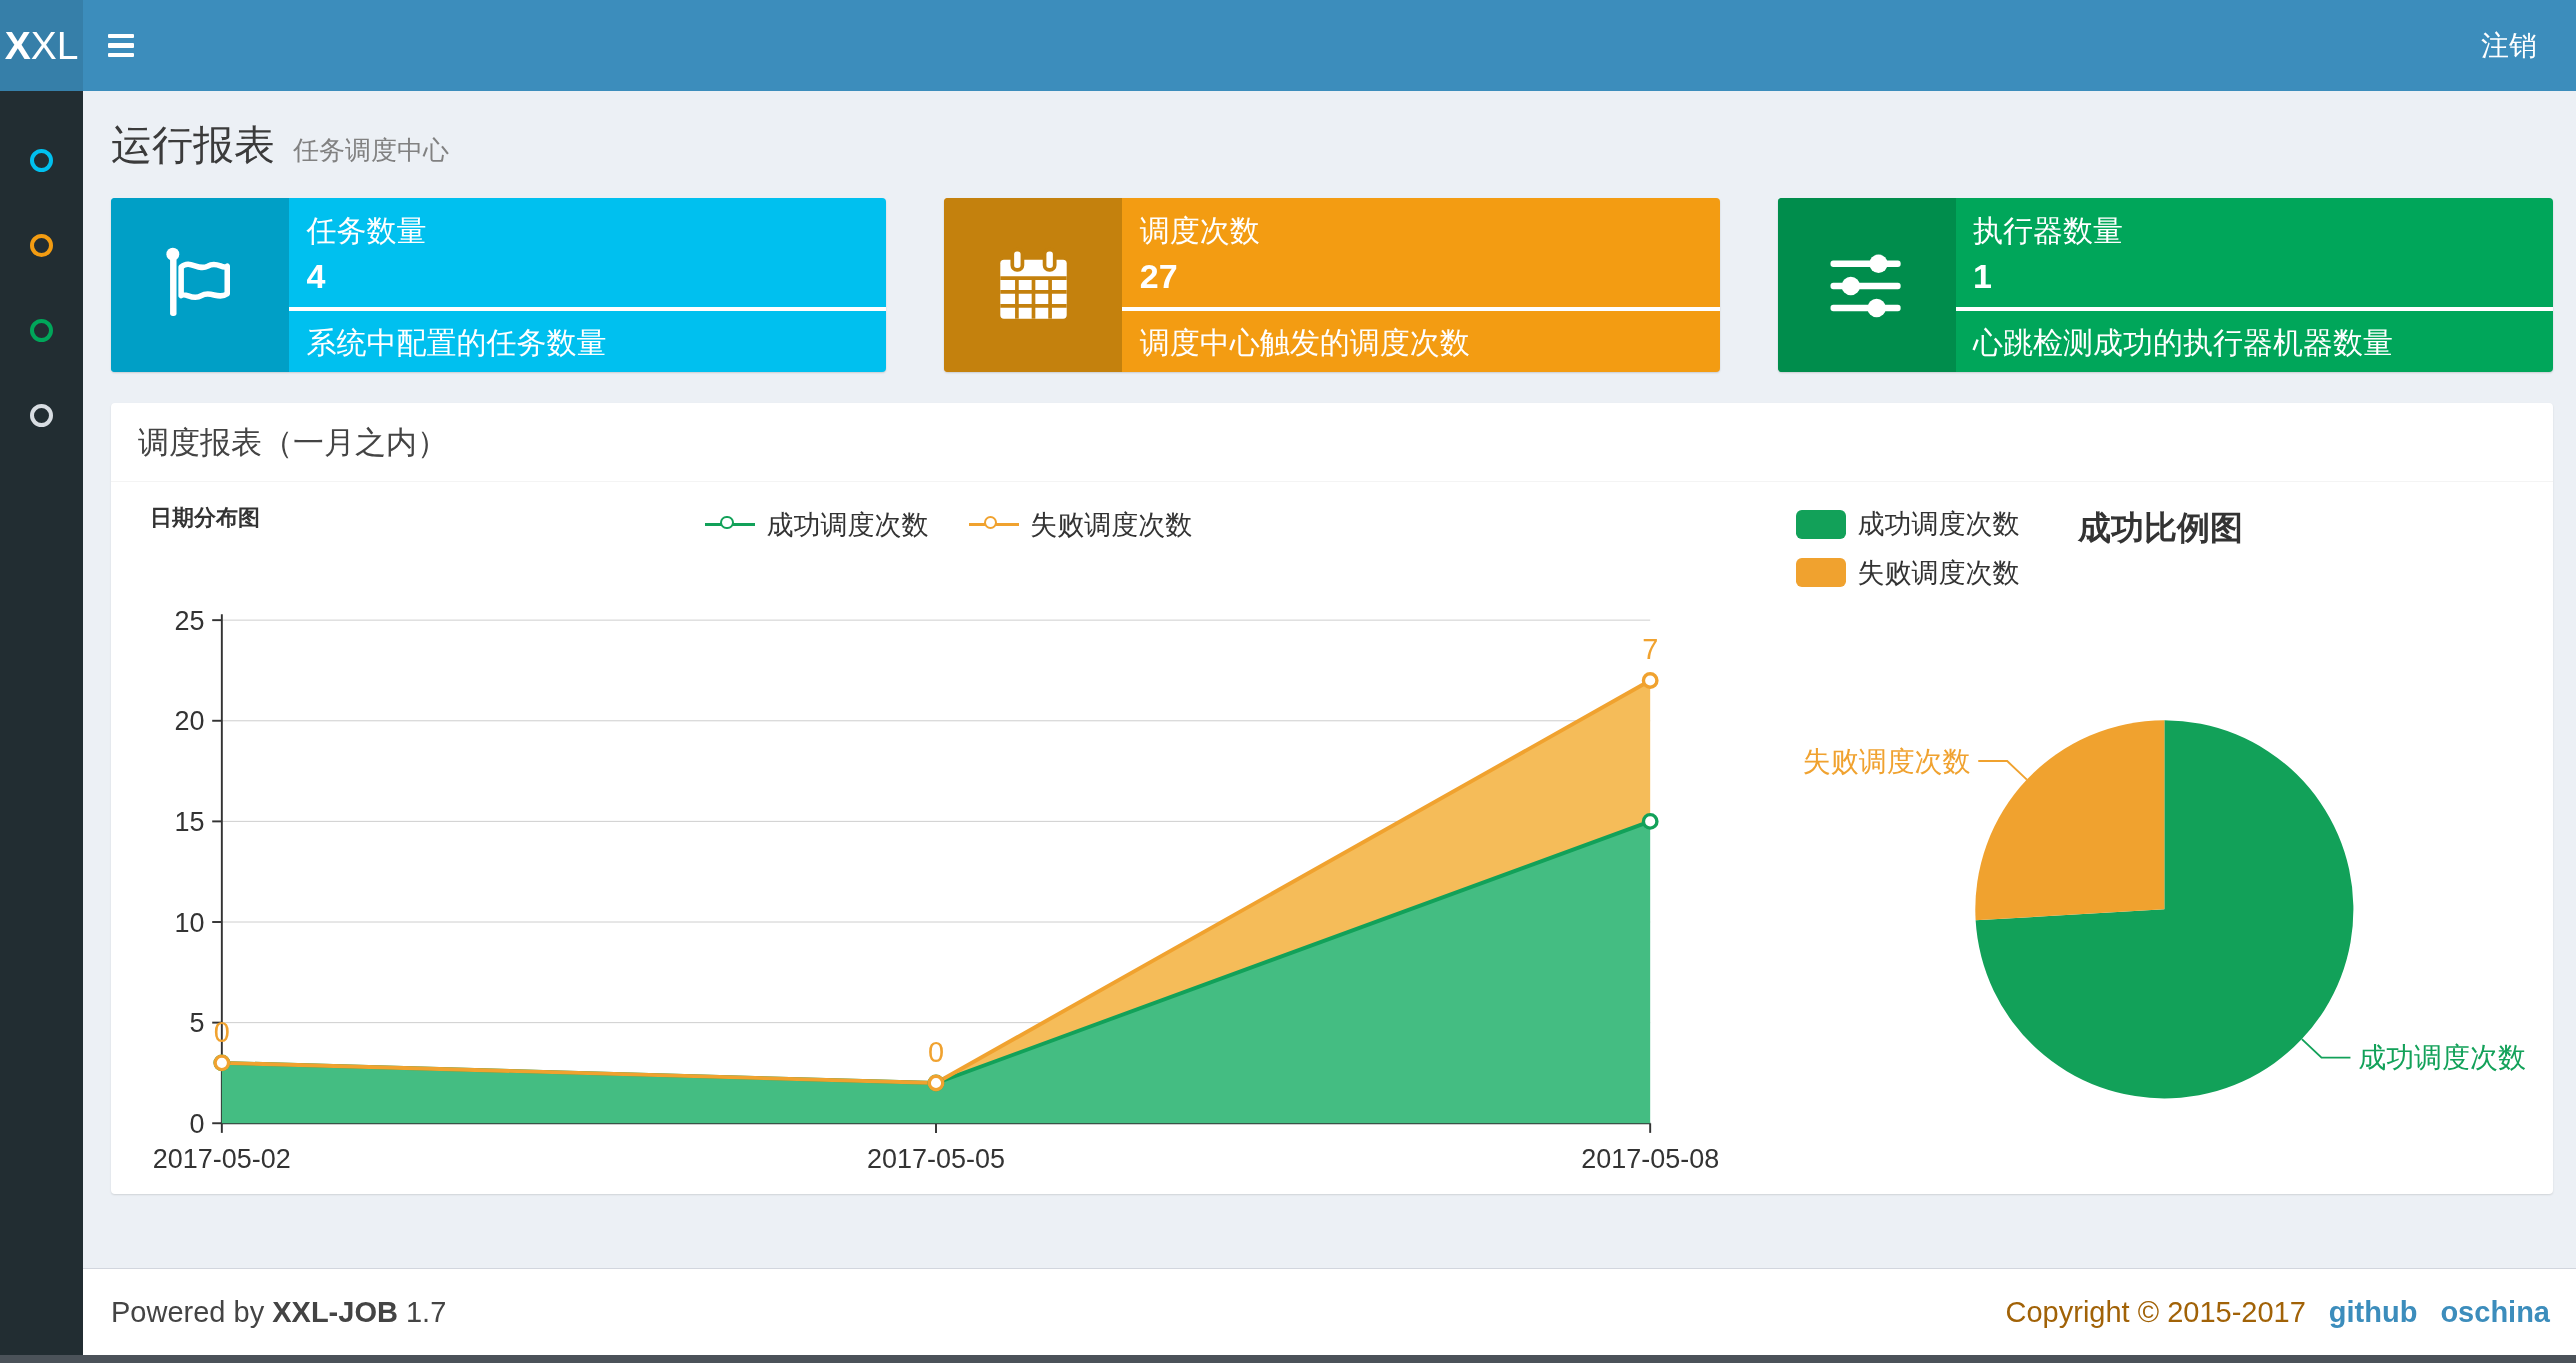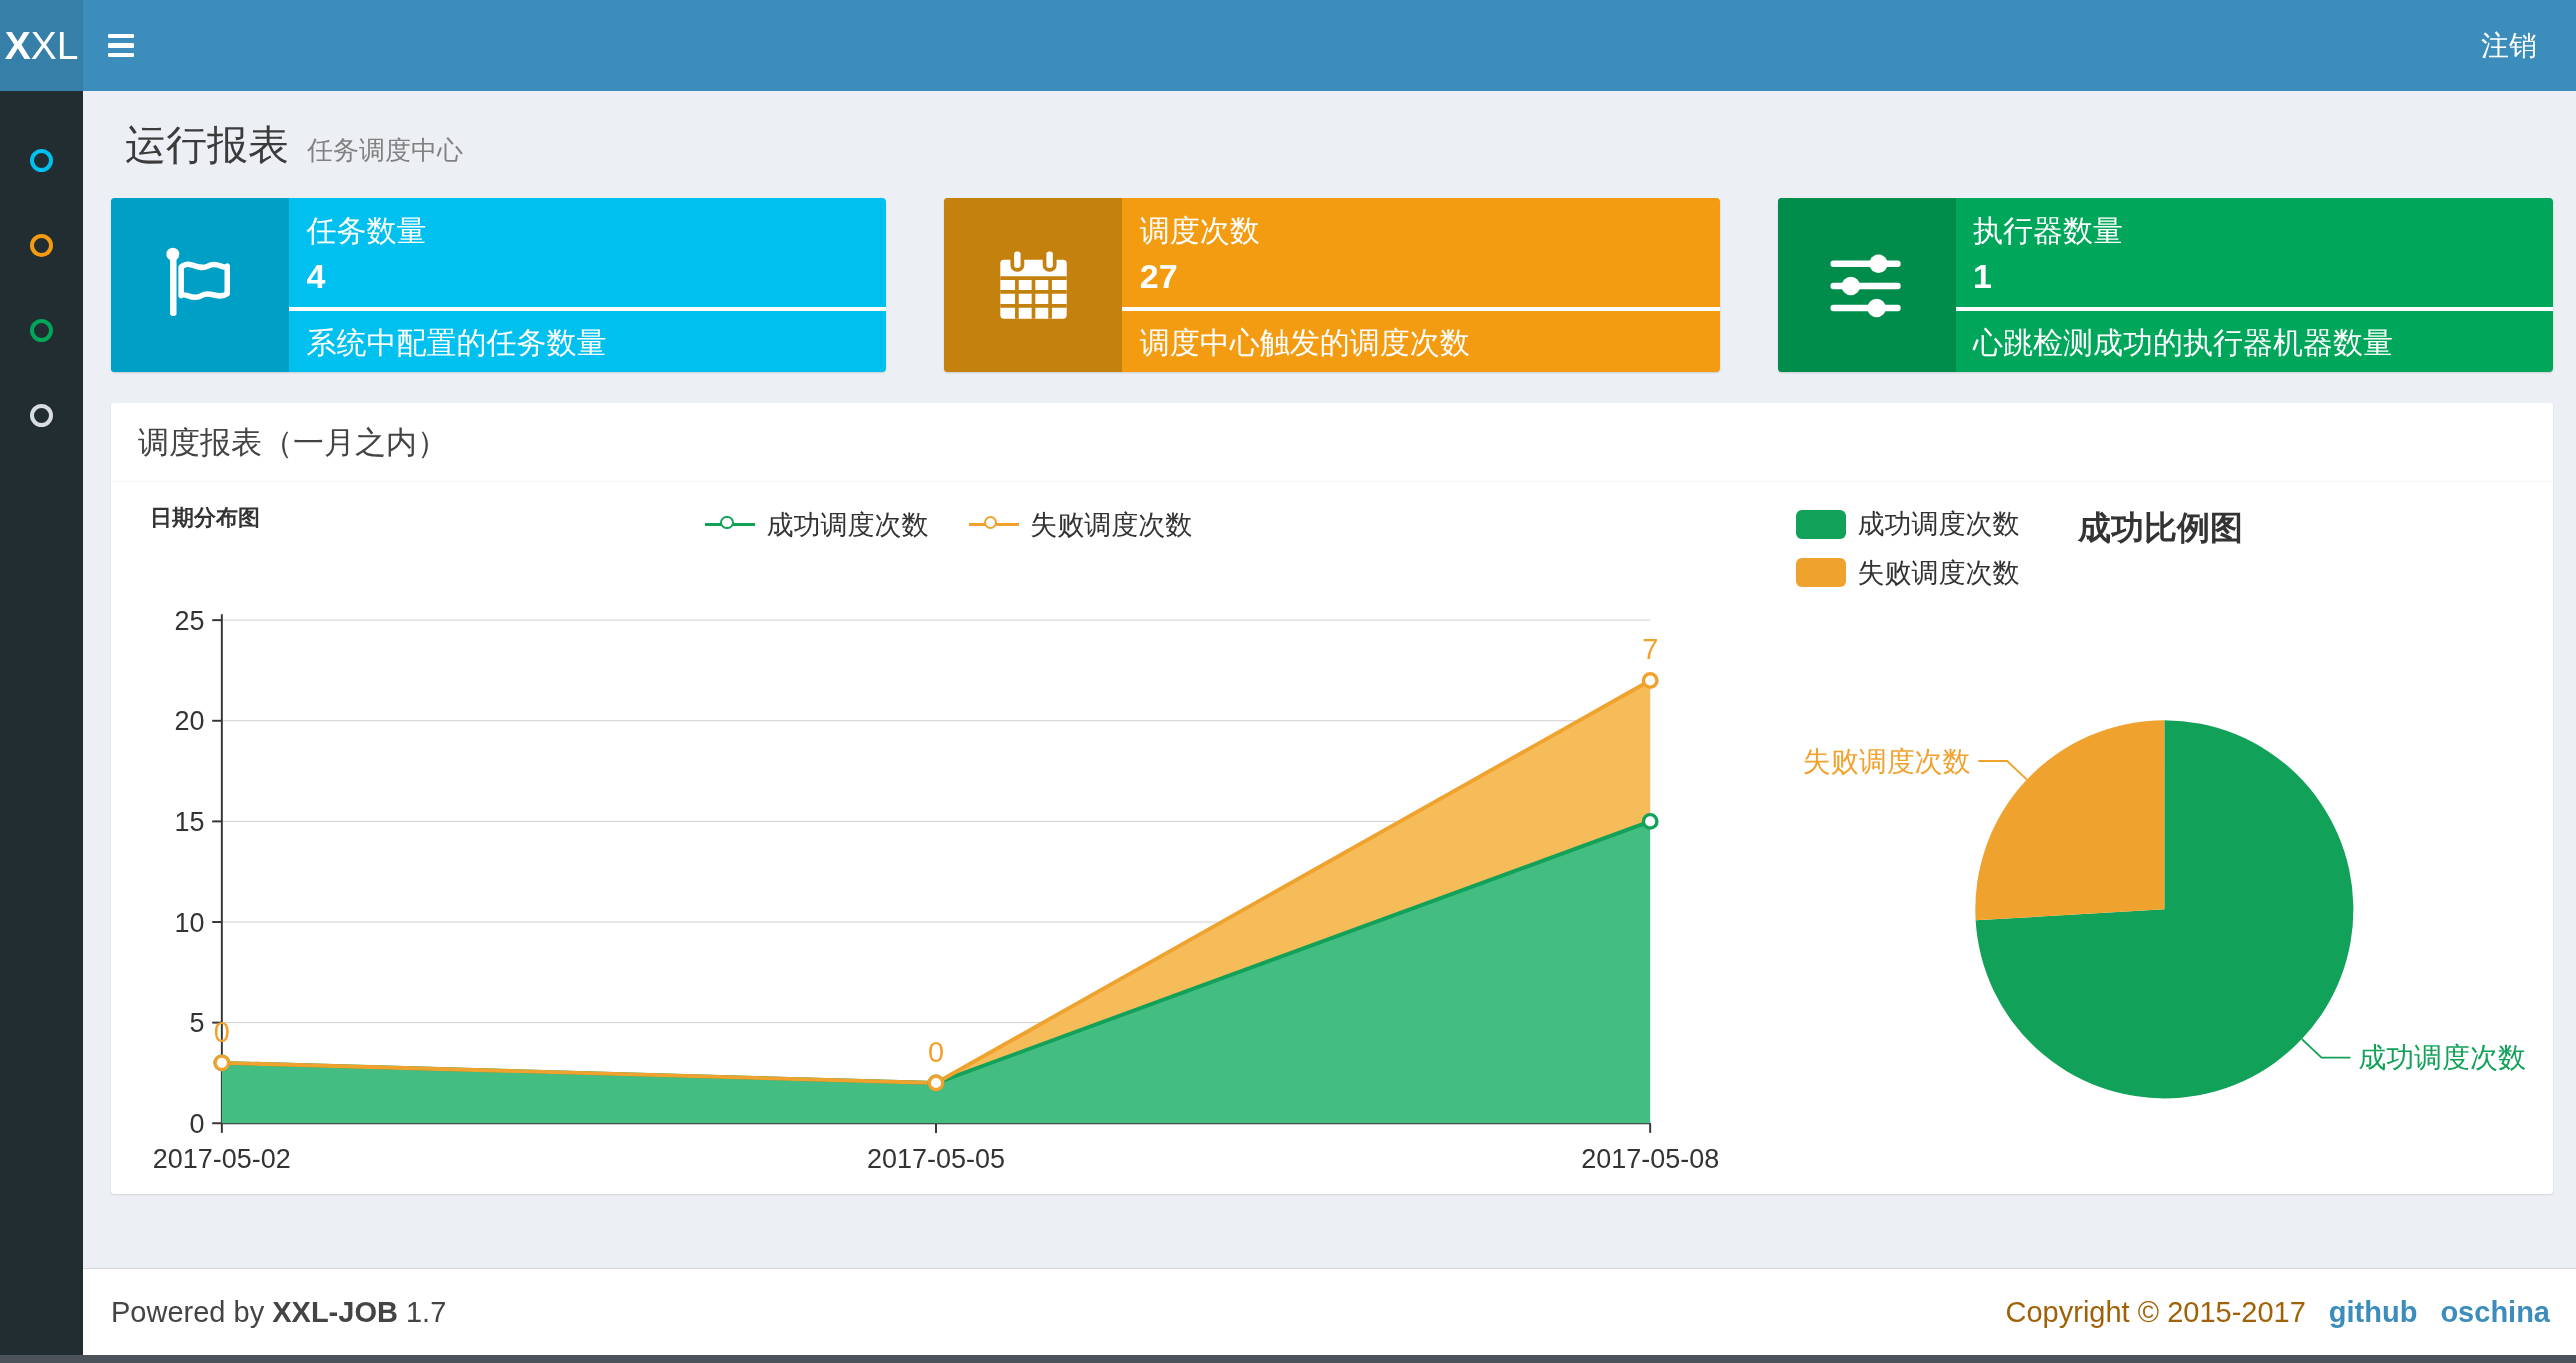--- a/index.html
+++ b/index.html
@@ -19,21 +19,21 @@
   .hamburger { margin-left:25px; align-self:center; display:flex; flex-direction:column; gap:4.8px; cursor:pointer; }
   .hamburger i { display:block; width:26px; height:4.8px; background:#fff; border-radius:1px; }
   .logout { margin-left:auto; color:#fff; font-size:28px; line-height:91px; padding:0 39px; cursor:pointer; text-decoration:none; }
   
   .sidebar { position:absolute; top:91px; left:0; bottom:0; width:83px; background:#222d32; z-index:10; }
   .sidebar ul { list-style:none; padding-top:27px; }
   .sidebar li { height:85px; display:flex; align-items:center; justify-content:center; cursor:pointer; }
   .ring { width:23px; height:23px; border-radius:50%; border:4.8px solid #fff; background:transparent; }
   
   .main { position:absolute; left:83px; top:91px; right:0; }
-  .page-header { padding:27px 34px 25px 28px;margin-left:14px; }
+  .page-header { padding:27px 34px 25px 28px; }
   .page-header h1 { display:inline; font-size:41px; font-weight:500; color:#3b3b3b; }
   .page-header .subtitle { font-size:26px; color:#818181; margin-left:13.5px; }
   
   .info-row { display:flex; gap:58px; padding:0 23px 0 28px; }
   .info-box { flex:1; height:174px; border-radius:3.9px; display:flex; color:#fff; box-shadow:0 1px 1.9px rgba(0,0,0,.15); overflow:hidden; }
   .icon-block { width:178px; flex:0 0 178px; display:flex; align-items:center; justify-content:center; }
   .ib-content { flex:1; padding:15.4px 19px 0 17.4px; display:flex; flex-direction:column; min-width:0; }
   .ib-label { font-size:30px; line-height:35px; }
   .ib-value { font-size:34px; font-weight:700; margin-top:8.7px; line-height:39px; }
   .ib-divider { height:3.9px; background:#fff; margin:10.6px -19px 0 -17.4px; }

